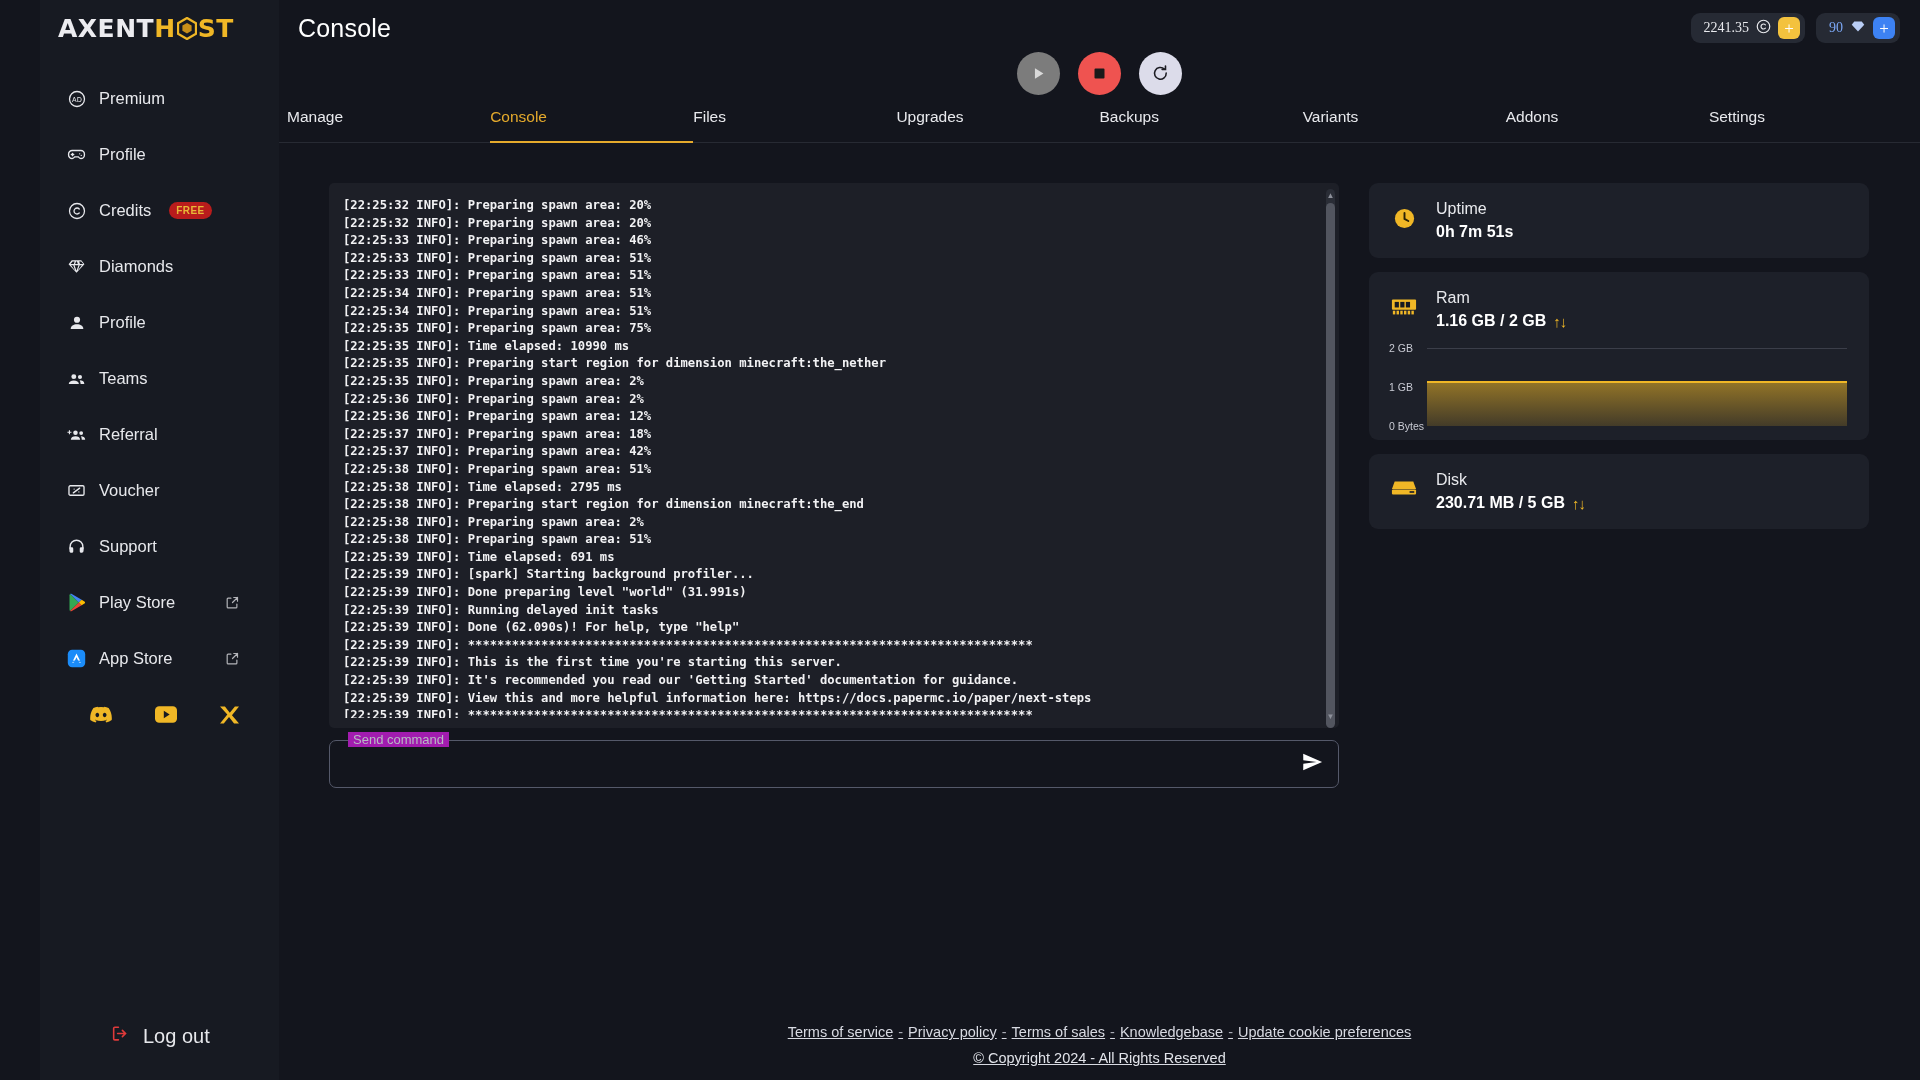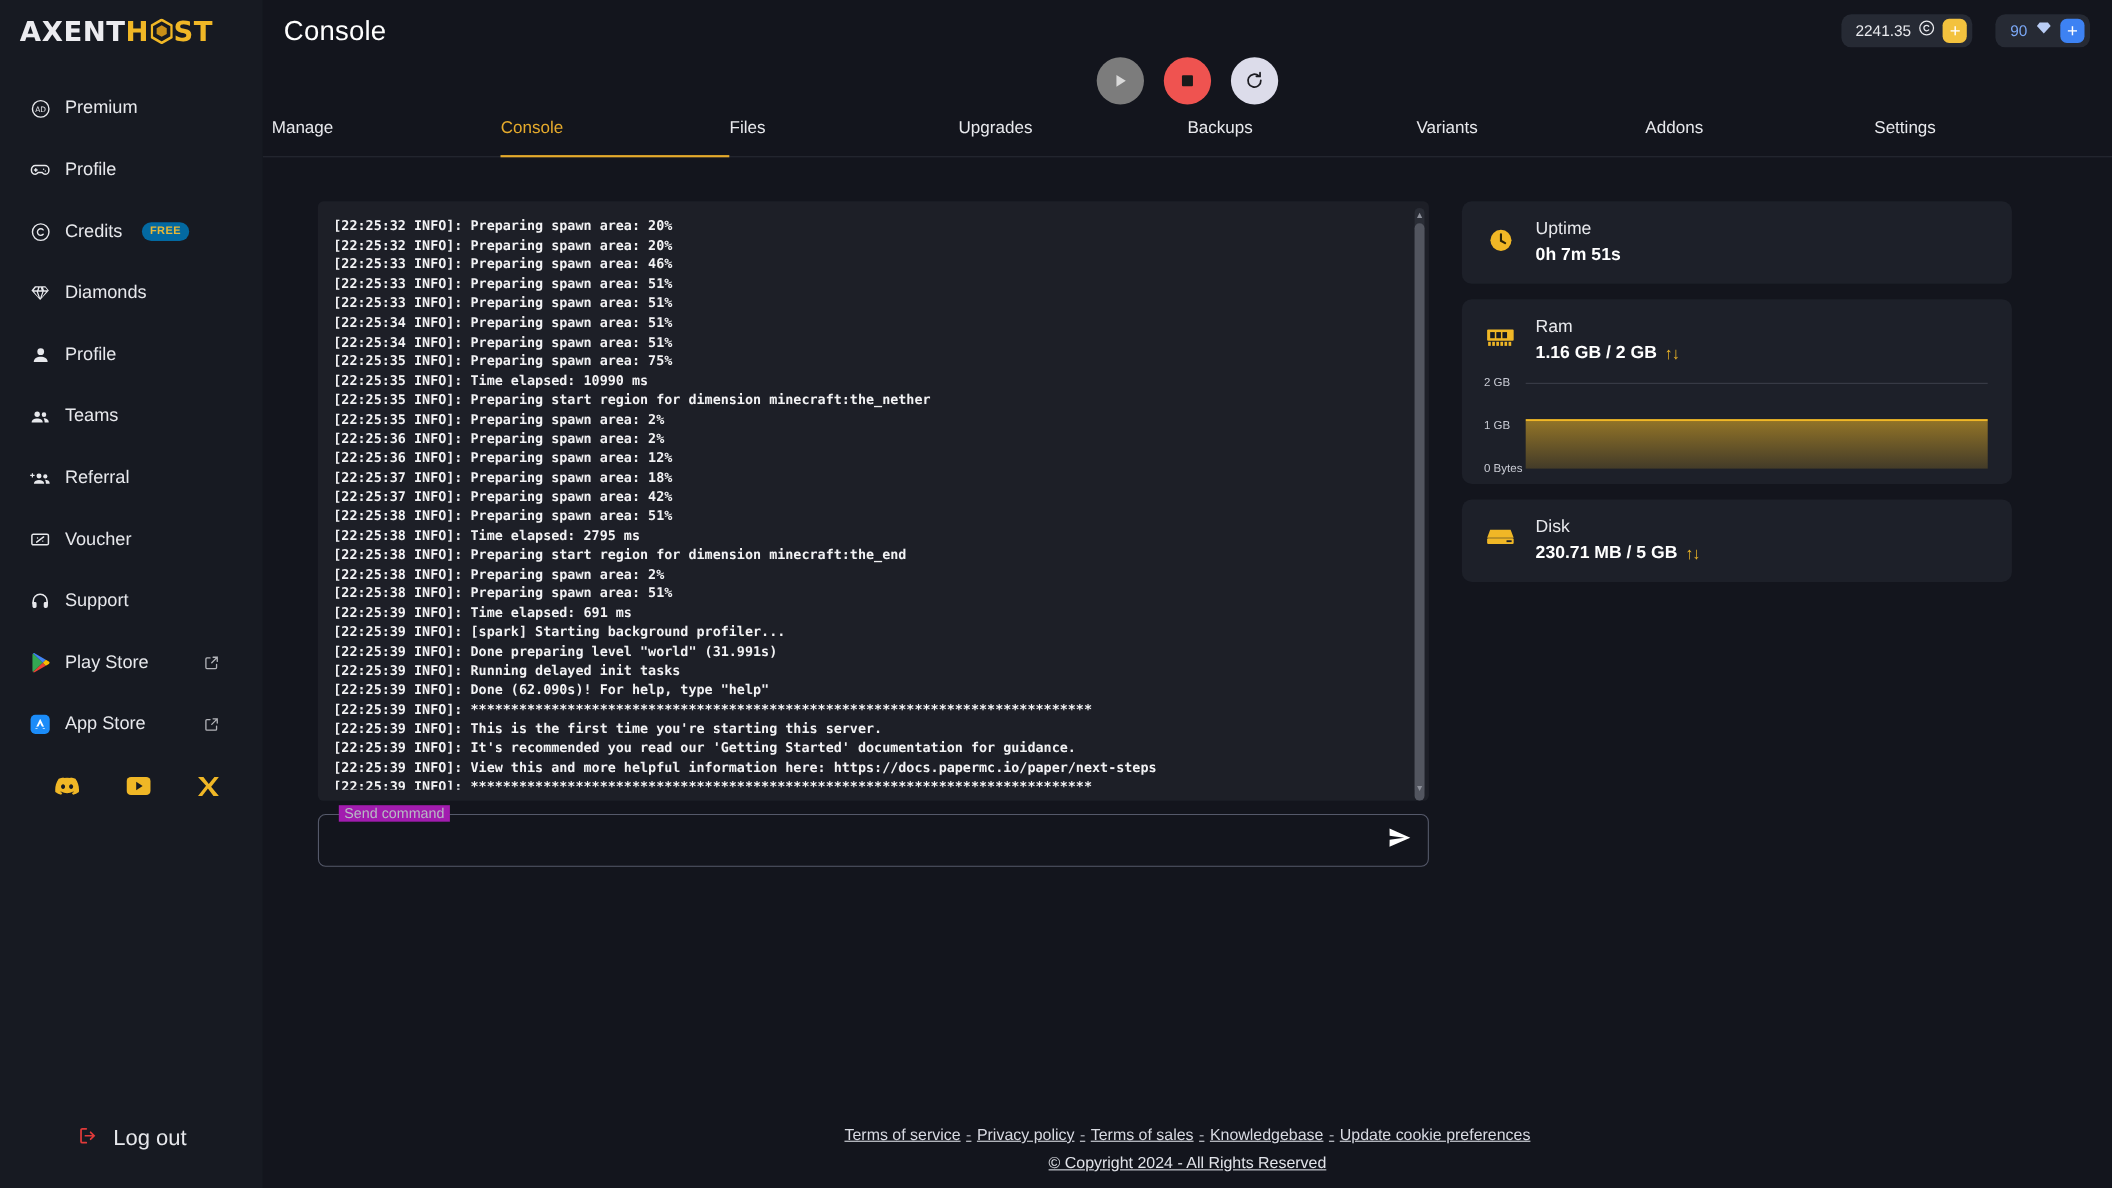--- a/index.html
+++ b/index.html
@@ -11,20 +11,21 @@
   }
   .app { display:flex; width:1920px; height:1080px; }
 
   
   .sidebar {
     width:239px; height:1080px;
     background:#171a22;
     display:flex; flex-direction:column;
     flex-shrink:0;
     position:relative;
+    margin-left:40px;
   }
   .logo-wrap {
     height:56px; display:flex; align-items:center;
     padding-left:18px;
   }
   .logo {
     font-size:25px; font-weight:bold; letter-spacing:0.5px;
     display:flex; align-items:center;
     font-family:"DejaVu Sans", sans-serif;
   }
@@ -42,21 +43,21 @@
     margin-bottom:23px;
     cursor:pointer;
     position:relative;
   }
   .nav-item .ico {
     width:19px; height:19px; flex-shrink:0;
     display:flex; align-items:center; justify-content:center;
   }
   .nav-item svg { display:block; }
   .badge-free {
-    background:#0369a1; color:#e8b737;
+    background:#b91c1c; color:#e8b737;
     font-size:10px; font-weight:bold;
     padding:3px 7px; border-radius:9px;
     letter-spacing:0.4px;
     margin-left:5px;
   }
   .ext-ico { position:absolute; left:185px; opacity:.75; }
 
   .socials {
     display:flex; gap:43px; padding-left:50px; margin-top:8px;
   }
@@ -69,21 +70,21 @@
     color:#e7e8ec; font-size:20px;
   }
 
   
   .main { flex:1; display:flex; flex-direction:column; position:relative; background:#13151d; }
   .topbar {
     height:56px; display:flex; align-items:center;
     padding:0 20px 0 19px; position:relative;
   }
   .page-title { font-size:25px; color:#fff; font-weight:400; letter-spacing:.2px; }
-  .topbar-right { margin-left:auto; display:flex; gap:21px; align-items:center; }
+  .topbar-right { margin-left:auto; display:flex; gap:11px; align-items:center;font-family:Liberation Serif, serif; }
   .pill {
     display:flex; align-items:center; gap:7px;
     background:#262a34; border-radius:9px;
     padding:4px 5px 4px 13px; height:30px;
   }
   .pill .val { font-size:14px; color:#e9eaee; }
   .pill .val.blue { color:#7ba7f5; }
   .pill .plus {
     width:22px; height:22px; border-radius:6px;
     display:flex; align-items:center; justify-content:center;

